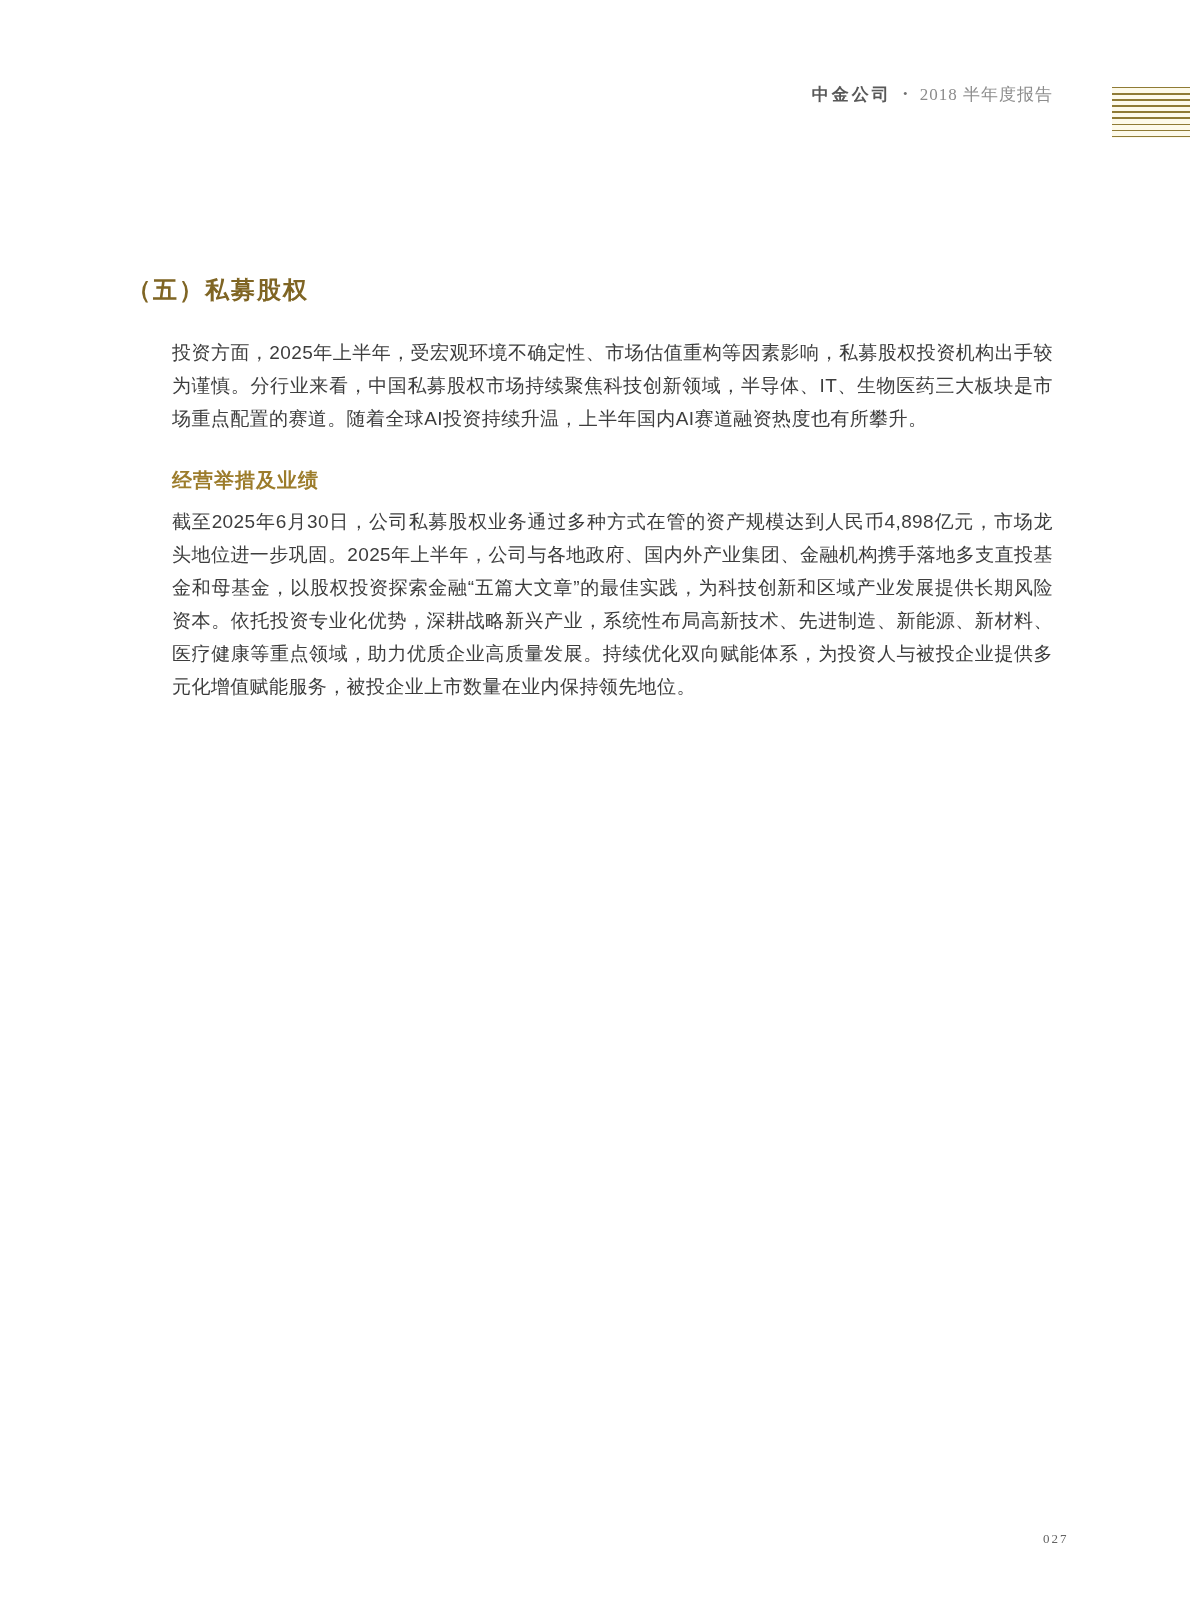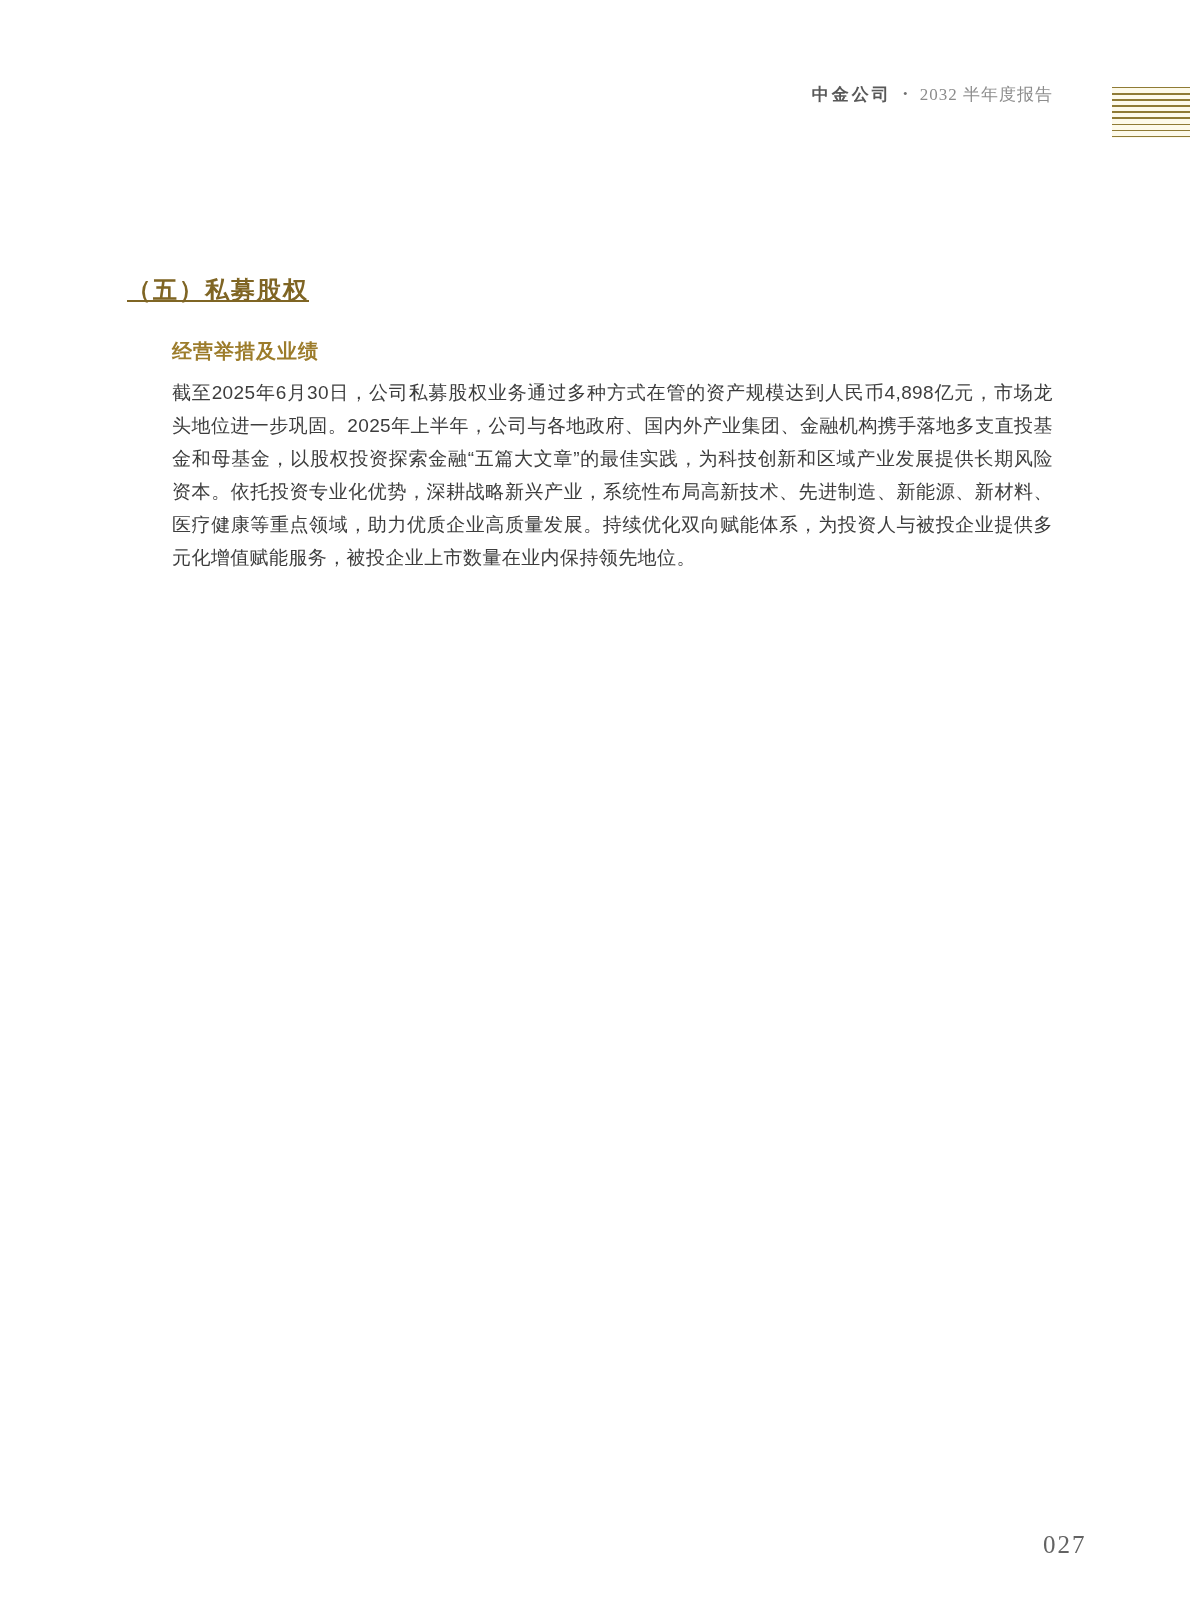--- a/index.html
+++ b/index.html
@@ -64,21 +64,20 @@
     left: 172px;
     width: 881px;
   }
   .section-title {
     margin: 274px 0 0 -45px;
     font-size: 24px;
     line-height: 32px;
     font-weight: bold;
     color: #7f6524;
     letter-spacing: 2px;
-    text-decoration: underline;
   }
   .subheading {
     font-size: 20px;
     line-height: 26px;
     font-weight: bold;
     color: #9c7c2b;
     letter-spacing: 1px;
   }
   .subheading.first {
     margin-top: 16px;
@@ -99,40 +98,41 @@
   .para.p3 { margin-top: 30px; }
   .para.p4 { margin-top: 27px; }
   .para.p5 { margin-top: 12px; }
 
   
   .page-number {
     position: absolute;
     left: 1043px;
     top: 1531px;
     font-family: "Liberation Serif", serif;
-    font-size: 25px;
+    font-size: 13px;
     color: #636363;
     letter-spacing: 2px;
   }
 </style>
 </head>
 <body>
 
 <div class="page">
 
   <div class="header-line">
     <span class="brand">中金公司</span>
     <span class="dot">•</span>
-    <span class="report">2032 半年度报告</span>
+    <span class="report">2018 半年度报告</span>
   </div>
   <div class="stripe-block"></div>
 
   <div class="content">
     <div class="section-title">（五）私募股权</div>
 
+    <div class="para p3">投资方面，2025年上半年，受宏观环境不确定性、市场估值重构等因素影响，私募股权投资机构出手较为谨慎。分行业来看，中国私募股权市场持续聚焦科技创新领域，半导体、IT、生物医药三大板块是市场重点配置的赛道。随着全球AI投资持续升温，上半年国内AI赛道融资热度也有所攀升。</div>
 
     <div class="subheading second">经营举措及业绩</div>
     <div class="para p5">截至2025年6月30日，公司私募股权业务通过多种方式在管的资产规模达到人民币4,898亿元，市场龙头地位进一步巩固。2025年上半年，公司与各地政府、国内外产业集团、金融机构携手落地多支直投基金和母基金，以股权投资探索金融“五篇大文章”的最佳实践，为科技创新和区域产业发展提供长期风险资本。依托投资专业化优势，深耕战略新兴产业，系统性布局高新技术、先进制造、新能源、新材料、医疗健康等重点领域，助力优质企业高质量发展。持续优化双向赋能体系，为投资人与被投企业提供多元化增值赋能服务，被投企业上市数量在业内保持领先地位。</div>
   </div>
 
   <div class="page-number">027</div>
 
 </div>
 
 </body></html>

